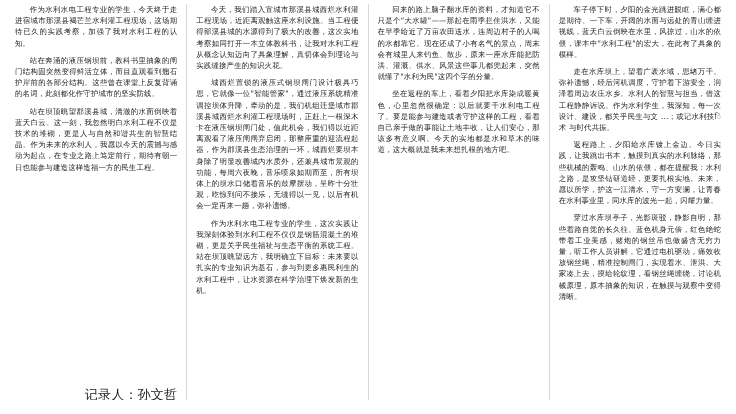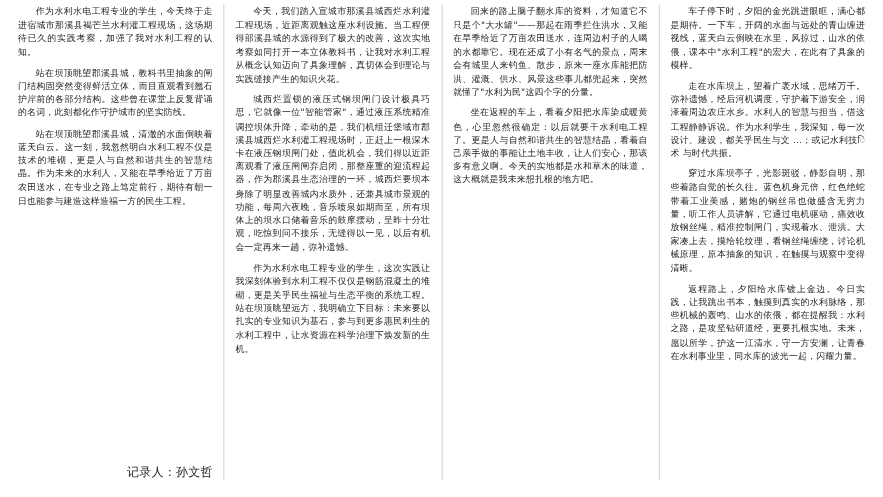--- a/index.html
+++ b/index.html
@@ -45,58 +45,58 @@
     margin: 0 0 6px 0;
     font-size: 7.4px;
     line-height: 11.2px;
     color: #1d1d1d;
     text-align: justify;
     text-indent: 2em;
     letter-spacing: 0.2px;
   }
   .byline {
     margin-top: 4px;
-    font-size: 10px;
+    font-size: 13px;
     line-height: 11px;
     color: #1d1d1d;
     text-align: right;
     letter-spacing: 0.2px;
   }
 </style>
 </head>
 <body>
 
 <div class="page">
 
   <div class="column">
     <div class="col-body">
       <p class="para">作为水利水电工程专业的学生，今天终于走进宿城市那溪县褐芒兰水利灌工程现场，这场期待已久的实践考察，加强了我对水利工程的认知。</p>
-      <p class="para">站在坝顶眺望郡溪县城，教科书里抽象的闸门结构固突然变得鲜活立体，而目直观看到翘石护岸前的各部分结构。这些曾在课堂上反复背诵的名词，此刻都化作守护城市的坚实防线。</p>
-      <p class="para">站在坝顶眺望郡溪县城，清澈的水面倒映着蓝天白云。这一刻，我忽然明白水利工程不仅是技术的堆砌，更是人与自然和谐共生的智慧结晶。作为未来的水利人，又能在旱季给近了万亩农田送水，在专业之路上笃定前行，期待有朝一日也能参与建造这样造福一方的民生工程。</p>
+      <p class="para">站在奔涌的液压钢坝前，教科书里抽象的闸门结构固突然变得鲜活立体，而目直观看到翘石护岸前的各部分结构。这些曾在课堂上反复背诵的名词，此刻都化作守护城市的坚实防线。</p>
+      <p class="para">站在坝顶眺望郡溪县城，清澈的水面倒映着蓝天白云。这一刻，我忽然明白水利工程不仅是技术的堆砌，更是人与自然和谐共生的智慧结晶。作为未来的水利人，我愿以今天的震撼与感动为起点，在专业之路上笃定前行，期待有朝一日也能参与建造这样造福一方的民生工程。</p>
     </div>
     <div class="byline">记录人：孙文哲</div>
   </div>
 
   <div class="column">
     <div class="col-body">
       <p class="para">今天，我们踏入宣城市那溪县城西烂水利灌工程现场，近距离观触这座水利设施。当工程便得部溪县城的水源得到了极大的改善，这次实地考察如同打开一本立体教科书，让我对水利工程从概念认知迈向了具象理解，真切体会到理论与实践缝接产生的知识火花。</p>
       <p class="para">城西烂置锁的液压式钢坝闸门设计极具巧思，它就像一位"智能管家"，通过液压系统精准调控坝体升降，牵动的是，我们机组迁堡域市郡溪县城西烂水利灌工程现场时，正赶上一根深木卡在液压钢坝闸门处，值此机会，我们得以近距离观看了液压闸闸弃启闭，那整座重的迎流程起器，作为郡溪县生态治理的一环，城西烂要坝本身除了明显改善城内水质外，还兼具城市景观的功能，每周六夜晚，音乐喷泉如期而至，所有坝体上的坝水口储着音乐的鼓摩摆动，呈昨十分壮观，吃惊到问不接乐，无缝得以一见，以后有机会一定再来一趟，弥补遗憾。</p>
       <p class="para">作为水利水电工程专业的学生，这次实践让我深刻体验到水利工程不仅仅是钢筋混凝土的堆砌，更是关乎民生福祉与生态平衡的系统工程。站在坝顶眺望远方，我明确立下目标：未来要以扎实的专业知识为基石，参与到更多惠民利生的水利工程中，让水资源在科学治理下焕发新的生机。</p>
     </div>
   </div>
 
   <div class="column">
     <div class="col-body">
       <p class="para">回来的路上脑子翻水库的资料，才知道它不只是个"大水罐"——那起在雨季拦住洪水，又能在旱季给近了万亩农田送水，连周边村子的人喝的水都靠它。现在还成了小有名气的景点，周末会有城里人来钓鱼、散步，原来一座水库能把防洪、灌溉、供水、风景这些事儿都兜起来，突然就懂了"水利为民"这四个字的分量。</p>
-      <p class="para">坐在返程的车上，看着夕阳把水库染成暖黄色，心里忽然很确定：以后就要干水利电工程了。更是人与自然和谐共生的智慧结晶，看着自己亲手做的事能让土地丰收，让人们安心，那该多有意义啊。今天的实地都是水和草木的味道，这大概就是我未来想扎根的地方吧。</p>
+      <p class="para">坐在返程的车上，看着夕阳把水库染成暖黄色，心里忽然很确定：以后就要干水利电工程了。要是能参与建造或者守护这样的工程，看着自己亲手做的事能让土地丰收，让人们安心，那该多有意义啊。今天的实地都是水和草木的味道，这大概就是我未来想扎根的地方吧。</p>
     </div>
   </div>
 
   <div class="column">
     <div class="col-body">
       <p class="para">车子停下时，夕阳的金光跳进眼眶，满心都是期待。一下车，开阔的水面与远处的青山缠进视线，蓝天白云倒映在水里，风掠过，山水的依偎，课本中"水利工程"的宏大，在此有了具象的模样。</p>
       <p class="para">走在水库坝上，望着广袤水域，思绪万千。弥补遗憾，经后河机调度，守护着下游安全，润泽着周边农庄水乡。水利人的智慧与担当，借这工程静静诉说。作为水利学生，我深知，每一次设计、建设，都关乎民生与文 ...；或记水利技ि术 与时代共振。</p>
+      <p class="para">返程路上，夕阳给水库镀上金边。今日实践，让我跳出书本，触摸到真实的水利脉络，那些机械的轰鸣、山水的依偎，都在提醒我：水利之路，是攻坚钻研道经，更要扎根实地。未来，愿以所学，护这一江清水，守一方安澜，让青春在水利事业里，同水库的波光一起，闪耀力量。</p>
       <p class="para">穿过水库坝亭子，光影斑驳，静影自明，那些着路自觉的长久往。蓝色机身元倍，红色绝蛇带着工业美感，赌炮的钢丝吊也做盛含无穷力量，听工作人员讲解，它通过电机驱动，痛效收放钢丝绳，精准控制闸门，实现着水、泄洪。大家凑上去，摸给轮纹理，看钢丝绳缠绕，讨论机械原理，原本抽象的知识，在触摸与观察中变得清晰。</p>
-      <p class="para">返程路上，夕阳给水库镀上金边。今日实践，让我跳出书本，触摸到真实的水利脉络，那些机械的轰鸣、山水的依偎，都在提醒我：水利之路，是攻坚钻研道经，更要扎根实地。未来，愿以所学，护这一江清水，守一方安澜，让青春在水利事业里，同水库的波光一起，闪耀力量。</p>
     </div>
   </div>
 
 </div>
 
 </body></html>

